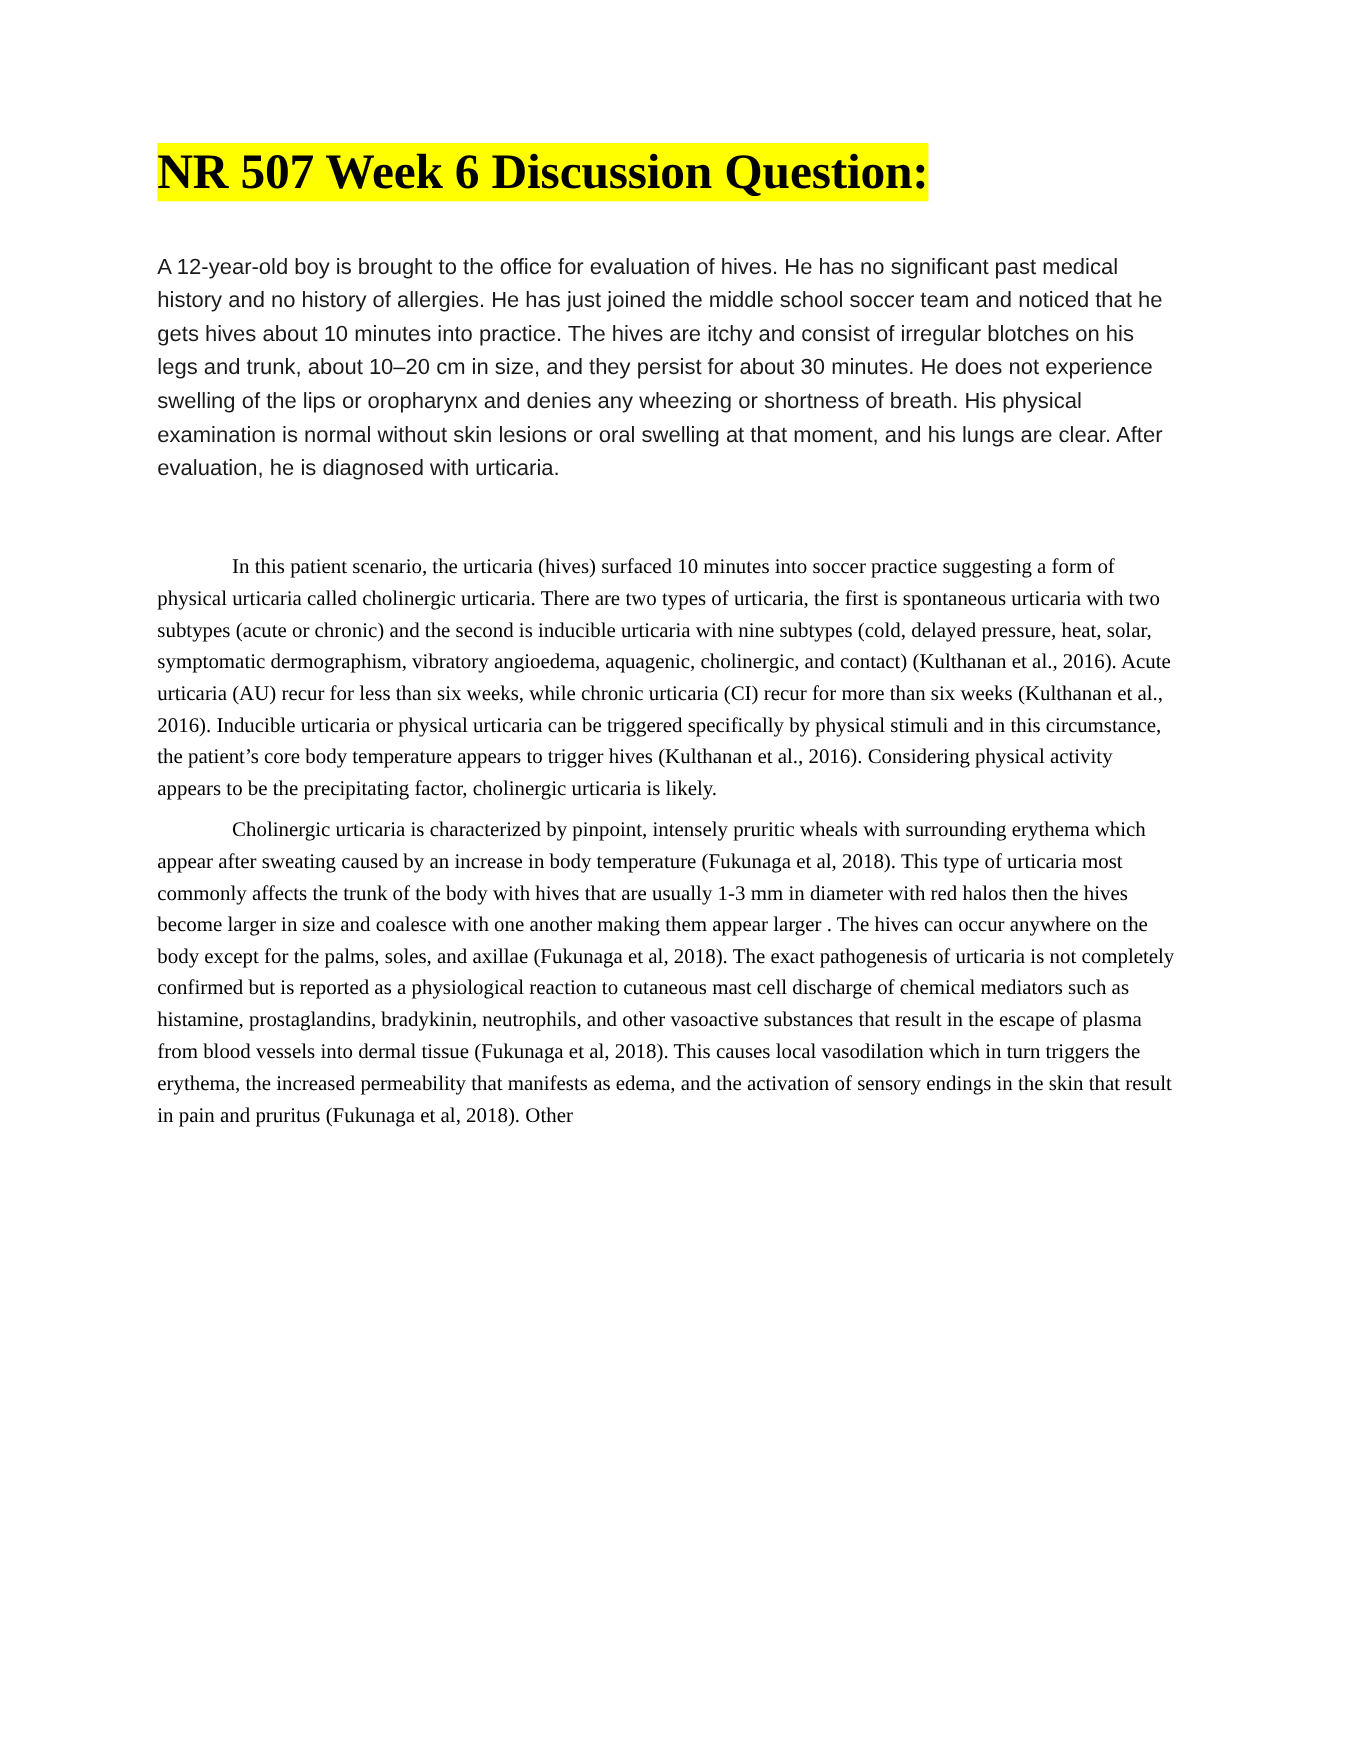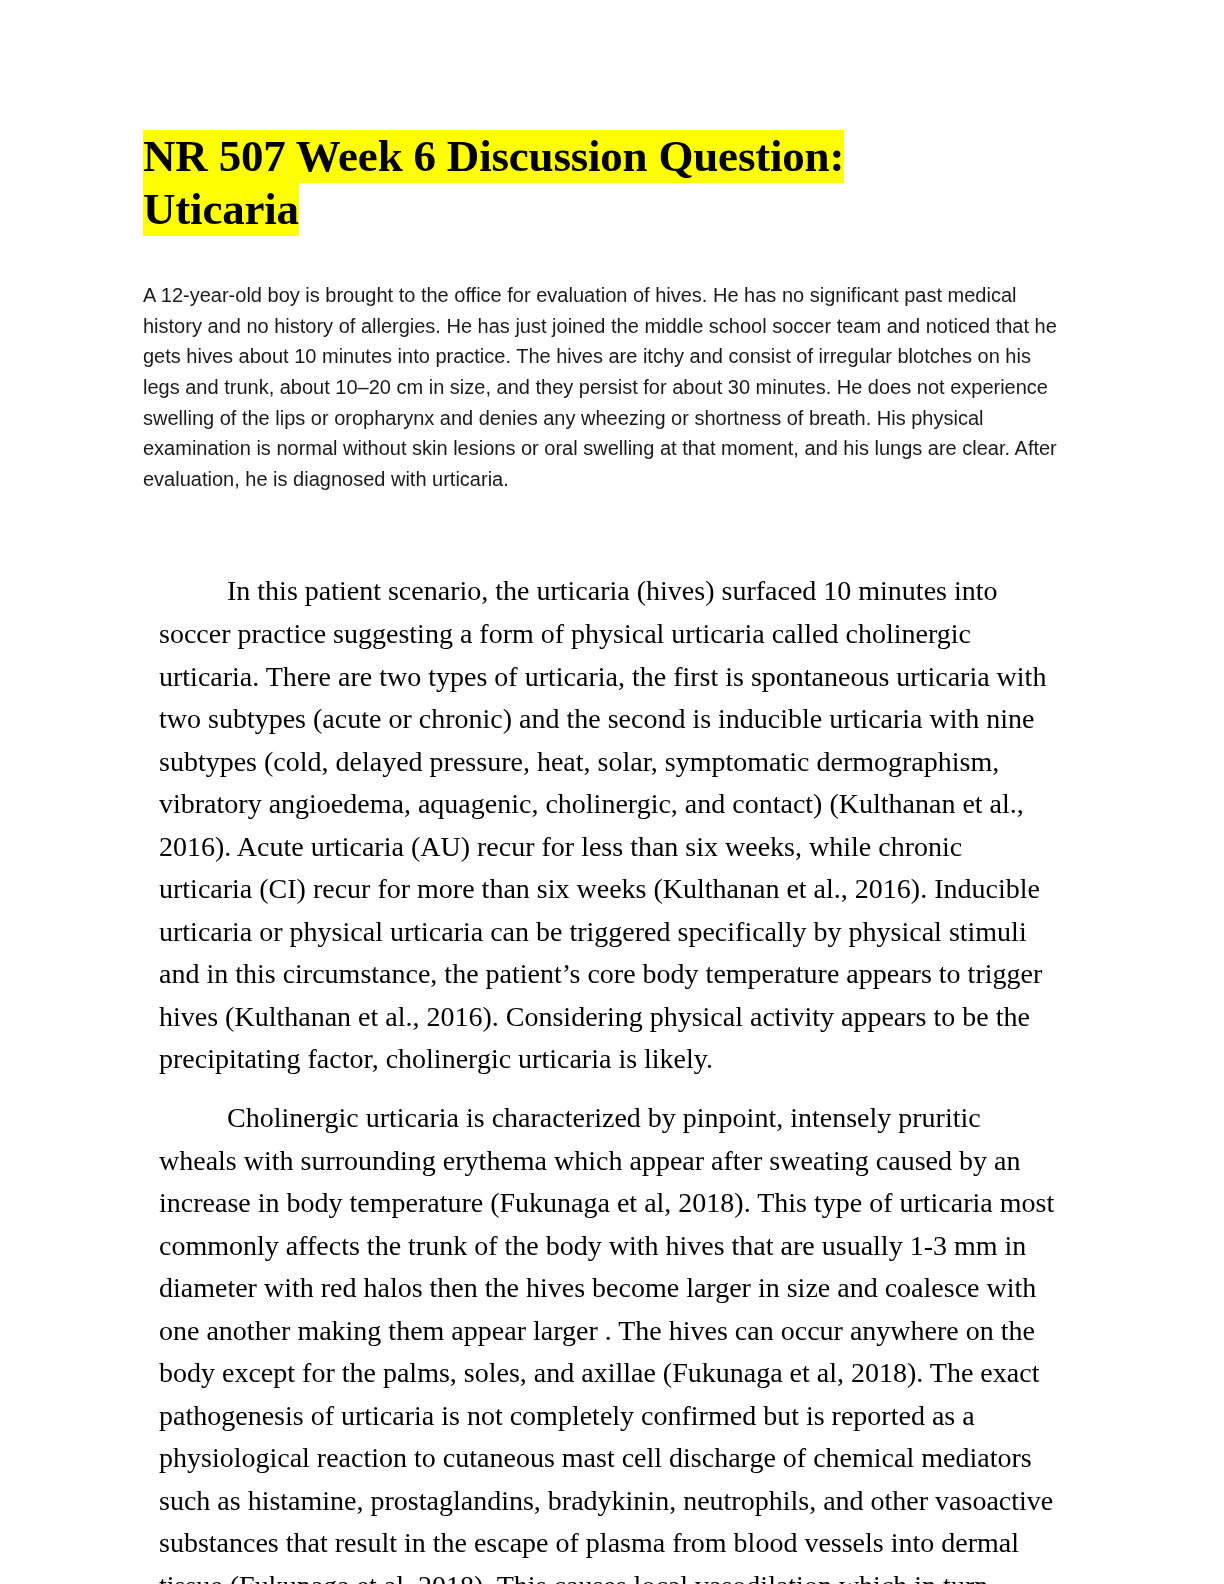--- a/index.html
+++ b/index.html
@@ -47,41 +47,41 @@
   .scenario {
     font-family: "Liberation Sans", sans-serif;
     font-size: 20px;
     line-height: 1.53;
     color: #1a1a1a;
     margin-top: 45px;
     text-align: left;
   }
   .body-par {
     font-family: "Liberation Serif", serif;
-    font-size: 28px;
+    font-size: 19px;
     line-height: 1.52;
     color: #000000;
     text-indent: 68px;
-    margin: 16px;
+    margin: 0;
     text-align: left;
   }
   .body-par + .body-par {
     margin-top: 8px;
   }
   .gap {
     height: 40px;
   }
 </style>
 </head>
 <body>
 
 <div class="page">
   <div class="content">
 
-    <h1 class="doc-title"><span class="hl">NR 507 Week 6 Discussion Question:</span><br><span class="hl">Uticaria</span></h1>
+    <h1 class="doc-title"><span class="hl">NR 507 Week 6 Discussion Question:</span><br></h1>
 
     <p class="scenario">A 12-year-old boy is brought to the office for evaluation of hives. He has no significant past medical history and no history of allergies. He has just joined the middle school soccer team and noticed that he gets hives about 10 minutes into practice. The hives are itchy and consist of irregular blotches on his legs and trunk, about 10–20 cm in size, and they persist for about 30 minutes. He does not experience swelling of the lips or oropharynx and denies any wheezing or shortness of breath. His physical examination is normal without skin lesions or oral swelling at that moment, and his lungs are clear. After evaluation, he is diagnosed with urticaria.</p>
 
     <div class="gap"></div>
 
     <p class="body-par">In this patient scenario, the urticaria (hives) surfaced 10 minutes into soccer practice suggesting a form of physical urticaria called cholinergic urticaria. There are two types of urticaria, the first is spontaneous urticaria with two subtypes (acute or chronic) and the second is inducible urticaria with nine subtypes (cold, delayed pressure, heat, solar, symptomatic dermographism, vibratory angioedema, aquagenic, cholinergic, and contact) (Kulthanan et al., 2016).  Acute urticaria (AU) recur for less than six weeks, while chronic urticaria (CI) recur for more than six weeks  (Kulthanan et al., 2016). Inducible urticaria or physical urticaria can be triggered specifically by physical stimuli and in this circumstance, the patient’s core body temperature appears to trigger hives (Kulthanan et al., 2016). Considering physical activity appears to be the precipitating factor, cholinergic urticaria is likely.</p>
     <p class="body-par">Cholinergic urticaria is characterized by pinpoint, intensely pruritic wheals with surrounding erythema which appear after sweating caused by an increase in body temperature (Fukunaga et al, 2018). This type of urticaria most commonly affects the trunk of the body with hives that are usually 1-3 mm in diameter with red halos then the hives become larger in size and coalesce with one another making them appear larger . The hives can occur anywhere on the body except for the palms, soles, and axillae (Fukunaga et al, 2018). The exact pathogenesis of urticaria is not completely confirmed but is reported as a physiological reaction to cutaneous mast cell discharge of chemical mediators such as histamine, prostaglandins, bradykinin, neutrophils, and other vasoactive substances that result in the escape of plasma from blood vessels into dermal tissue (Fukunaga et al, 2018). This causes local vasodilation which in turn triggers the erythema, the increased permeability that manifests as edema, and the activation of sensory endings in the skin that result in pain and pruritus (Fukunaga et al, 2018).  Other</p>
 
   </div>
 </div>

